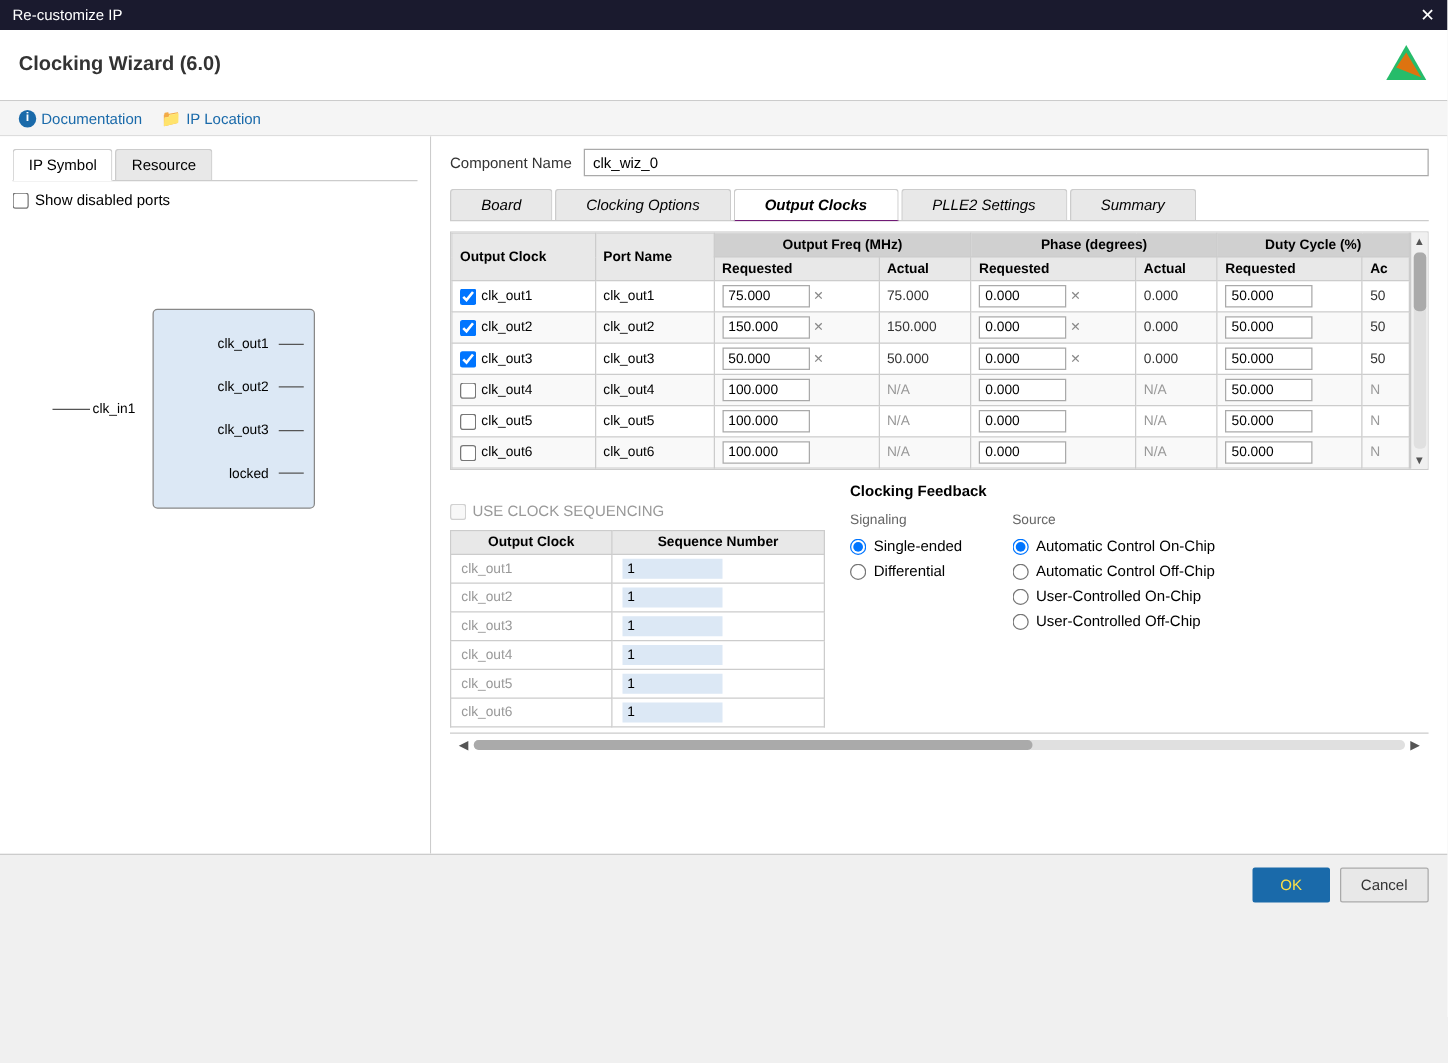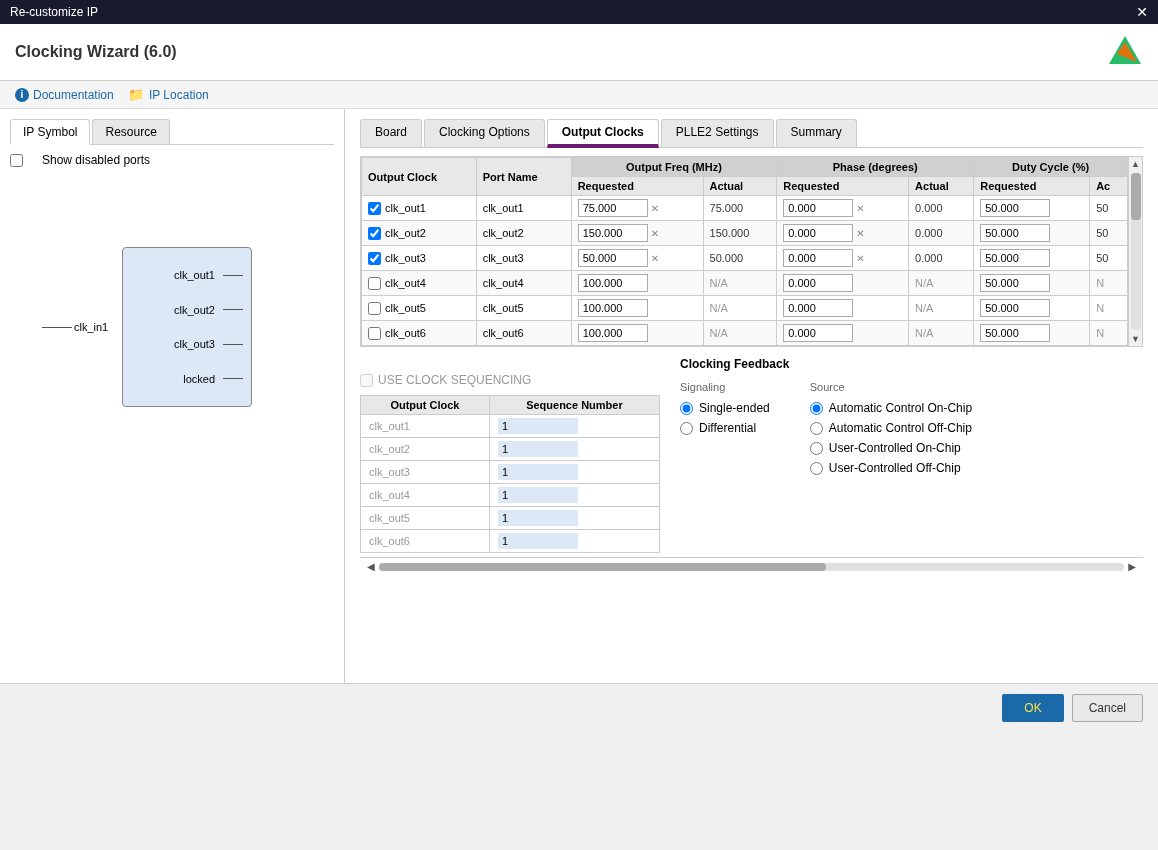--- a/index.html
+++ b/index.html
@@ -69,21 +69,21 @@
       cursor: pointer;
       font-size: 12px;
       border: 1px solid #ccc;
       border-bottom: none;
       background: #e8e8e8;
       margin-right: 2px;
       border-radius: 3px 3px 0 0;
     }
     .tab-left.active { background: #fff; border-bottom: 1px solid #fff; margin-bottom: -1px; }
 
-    .show-disabled { display: flex; align-items: flex-end; gap: 19px; margin-bottom: 10px; font-size: 12px; }
+    .show-disabled { display: flex; align-items: flex-end; gap: 5px; margin-bottom: 10px; font-size: 12px; }
 
     .ip-symbol-container {
       display: flex;
       justify-content: center;
       align-items: center;
       height: 300px;
     }
 
     .ip-symbol {
       position: relative;
@@ -115,30 +115,31 @@
       font-size: 12px;
       background: #fff;
     }
 
     .tabs-main {
       display: flex;
       border-bottom: 1px solid #ccc;
       margin-bottom: 8px;
     }
     .tab-main {
-      padding: 5px 14px;
+      padding: 5px 24px;
       cursor: pointer;
       font-size: 12px;
       border: 1px solid #ccc;
       border-bottom: none;
       background: #e8e8e8;
       margin-right: 2px;
       border-radius: 3px 3px 0 0;
-    }
-    .tab-main.active { background: #fff; border-bottom: 4px solid #701a75; margin-bottom: -1px; font-weight: bold; }
+      font-style: italic;
+    }
+    .tab-main.active { background: #fff; border-bottom: 1px solid #701a75; margin-bottom: -1px; font-weight: bold; }
 
     .tab-content { flex: 1; overflow: hidden; display: flex; flex-direction: column; }
 
     .phase-note { font-size: 11px; color: #333; margin-bottom: 6px; padding: 4px; }
 
     .clock-table { width: 100%; border-collapse: collapse; font-size: 11px; }
     .clock-table th, .clock-table td {
       border: 1px solid #ccc;
       padding: 3px 6px;
       white-space: nowrap;
@@ -316,20 +317,24 @@
               <span style="font-size:11px;">locked</span>
               <div style="width:20px;height:1px;background:#555;margin-left:4px;"></div>
             </div>
           </div>
         </div>
       </div>
     </div>
 
     <div class="right-panel">
 
+      <div class="component-name-row">
+        <span class="component-name-label">Component Name</span>
+        <input class="component-name-input" type="text" value="clk_wiz_0" style="">
+      </div>
 
       <div class="tabs-main">
         <div class="tab-main">Board</div>
         <div class="tab-main">Clocking Options</div>
         <div class="tab-main active">Output Clocks</div>
         <div class="tab-main">PLLE2 Settings</div>
         <div class="tab-main">Summary</div>
       </div>
 
       <div class="tab-content">

